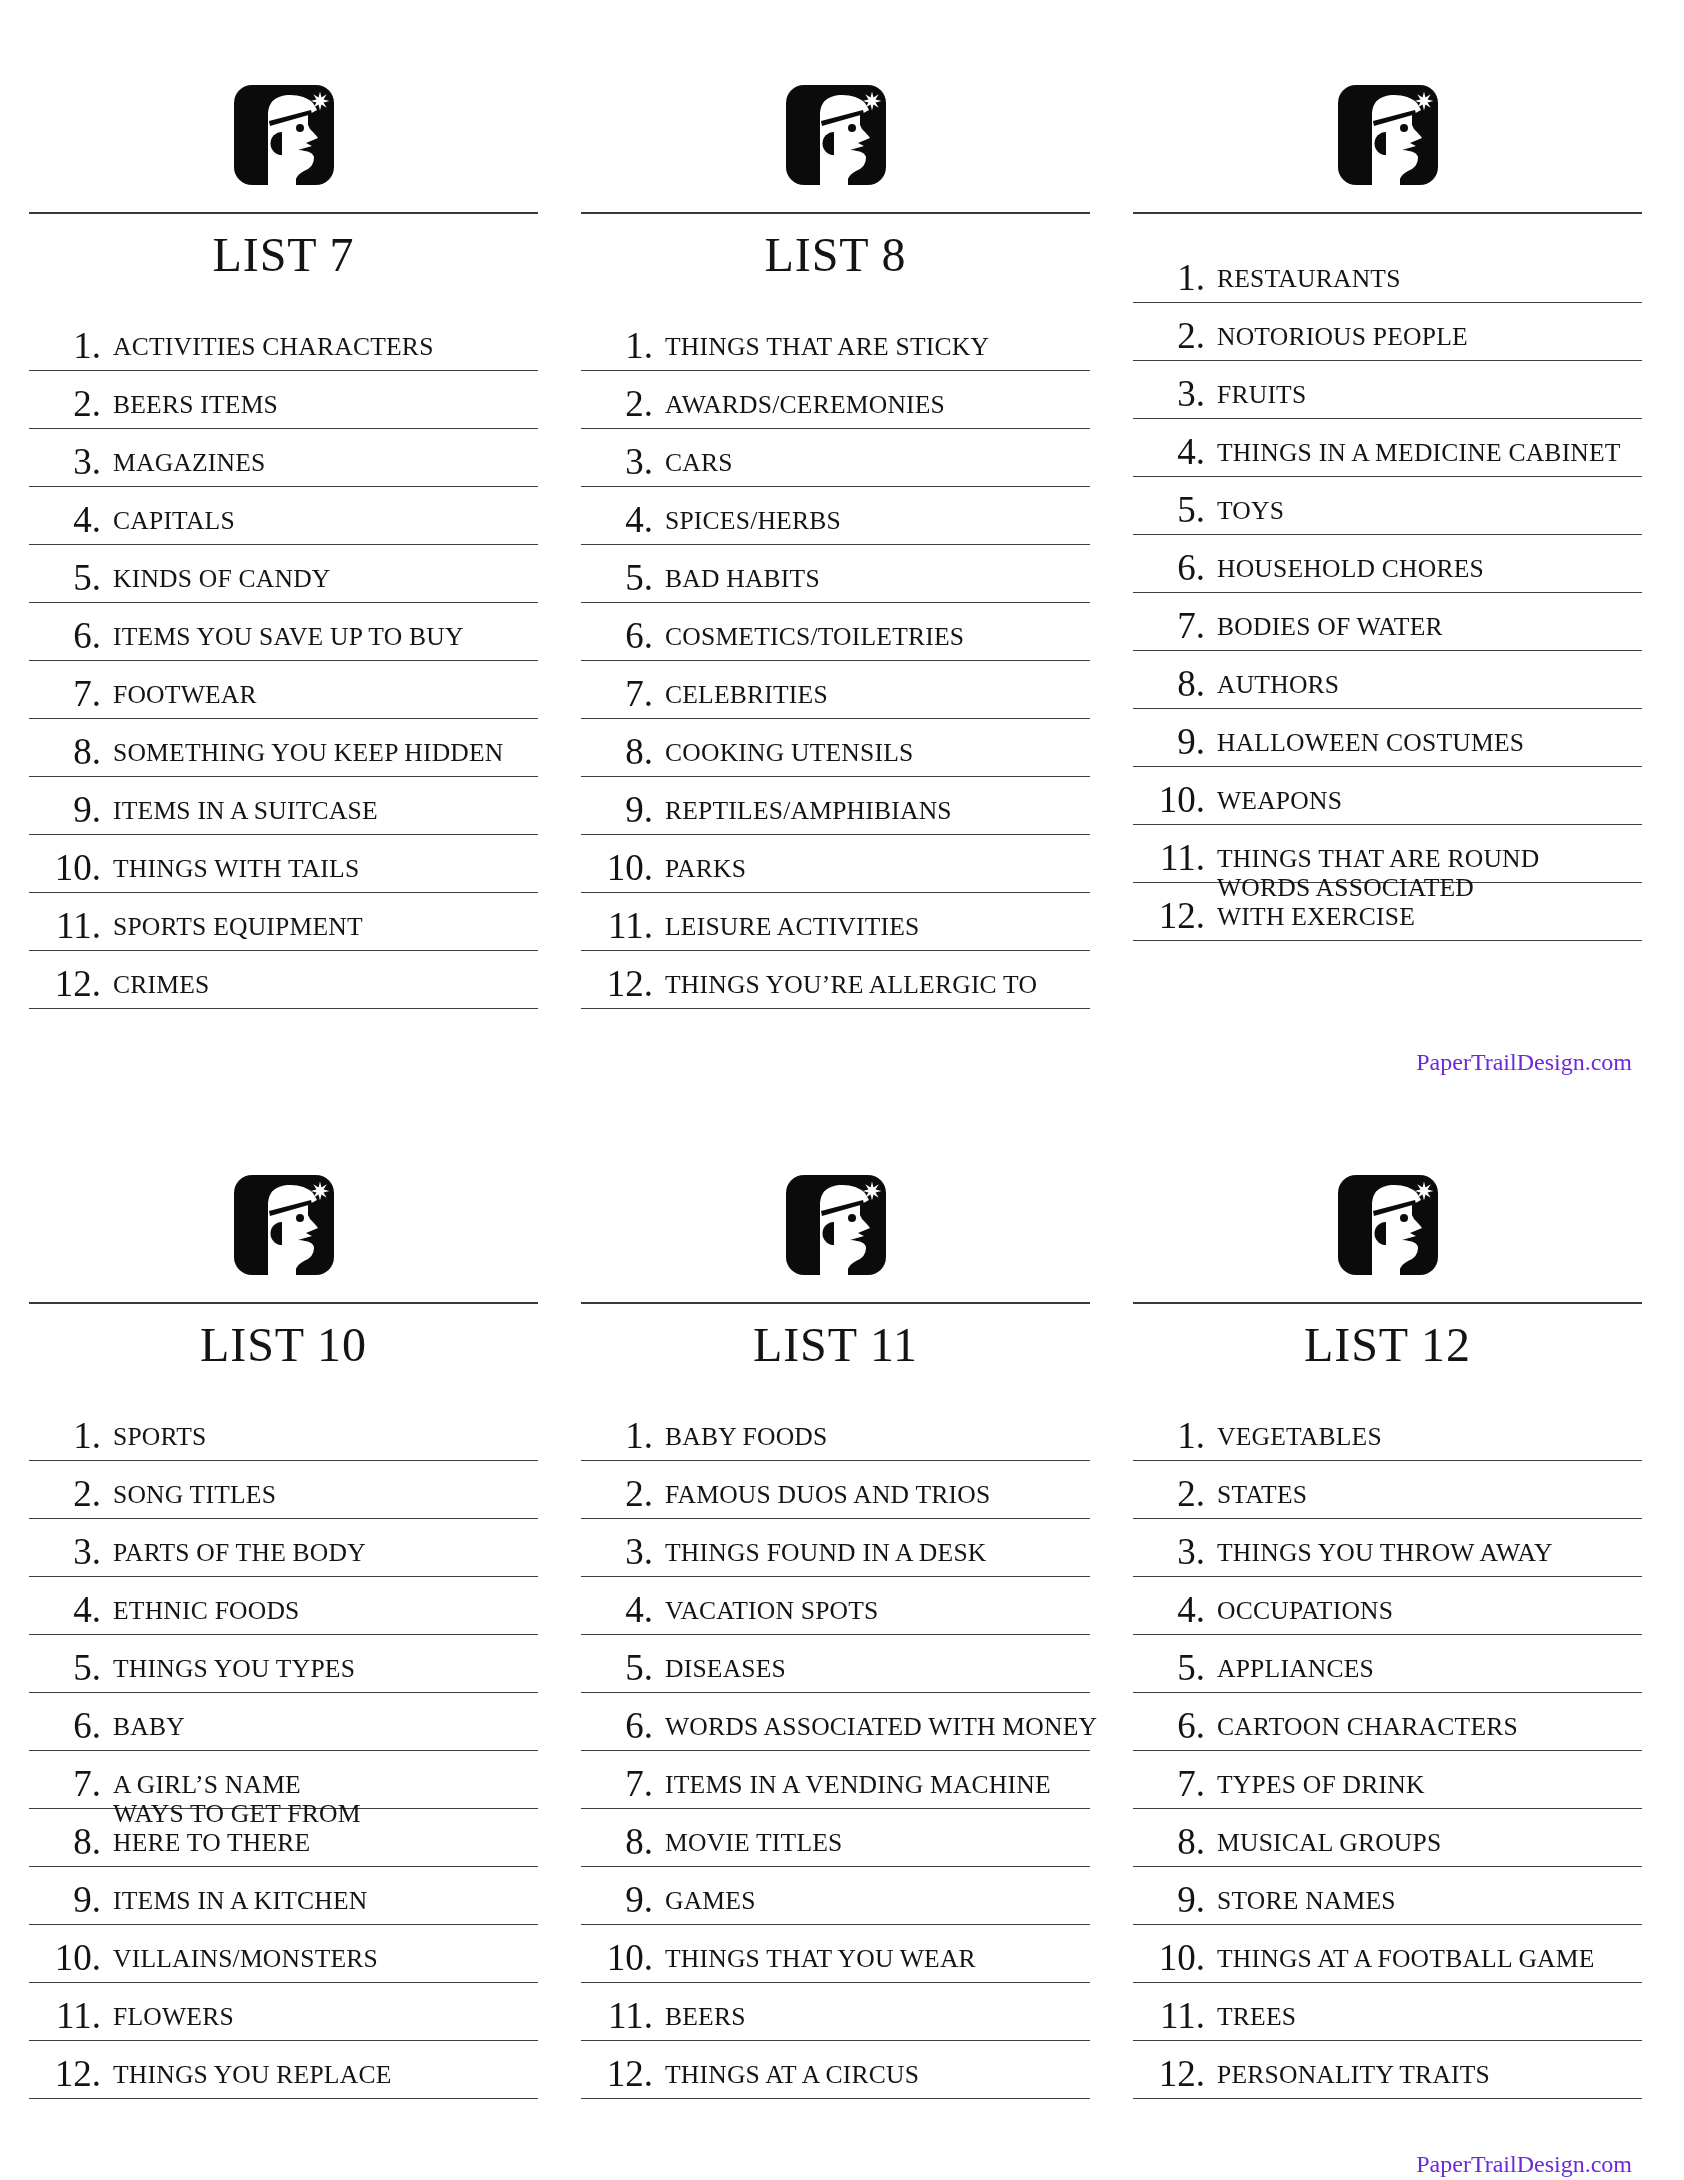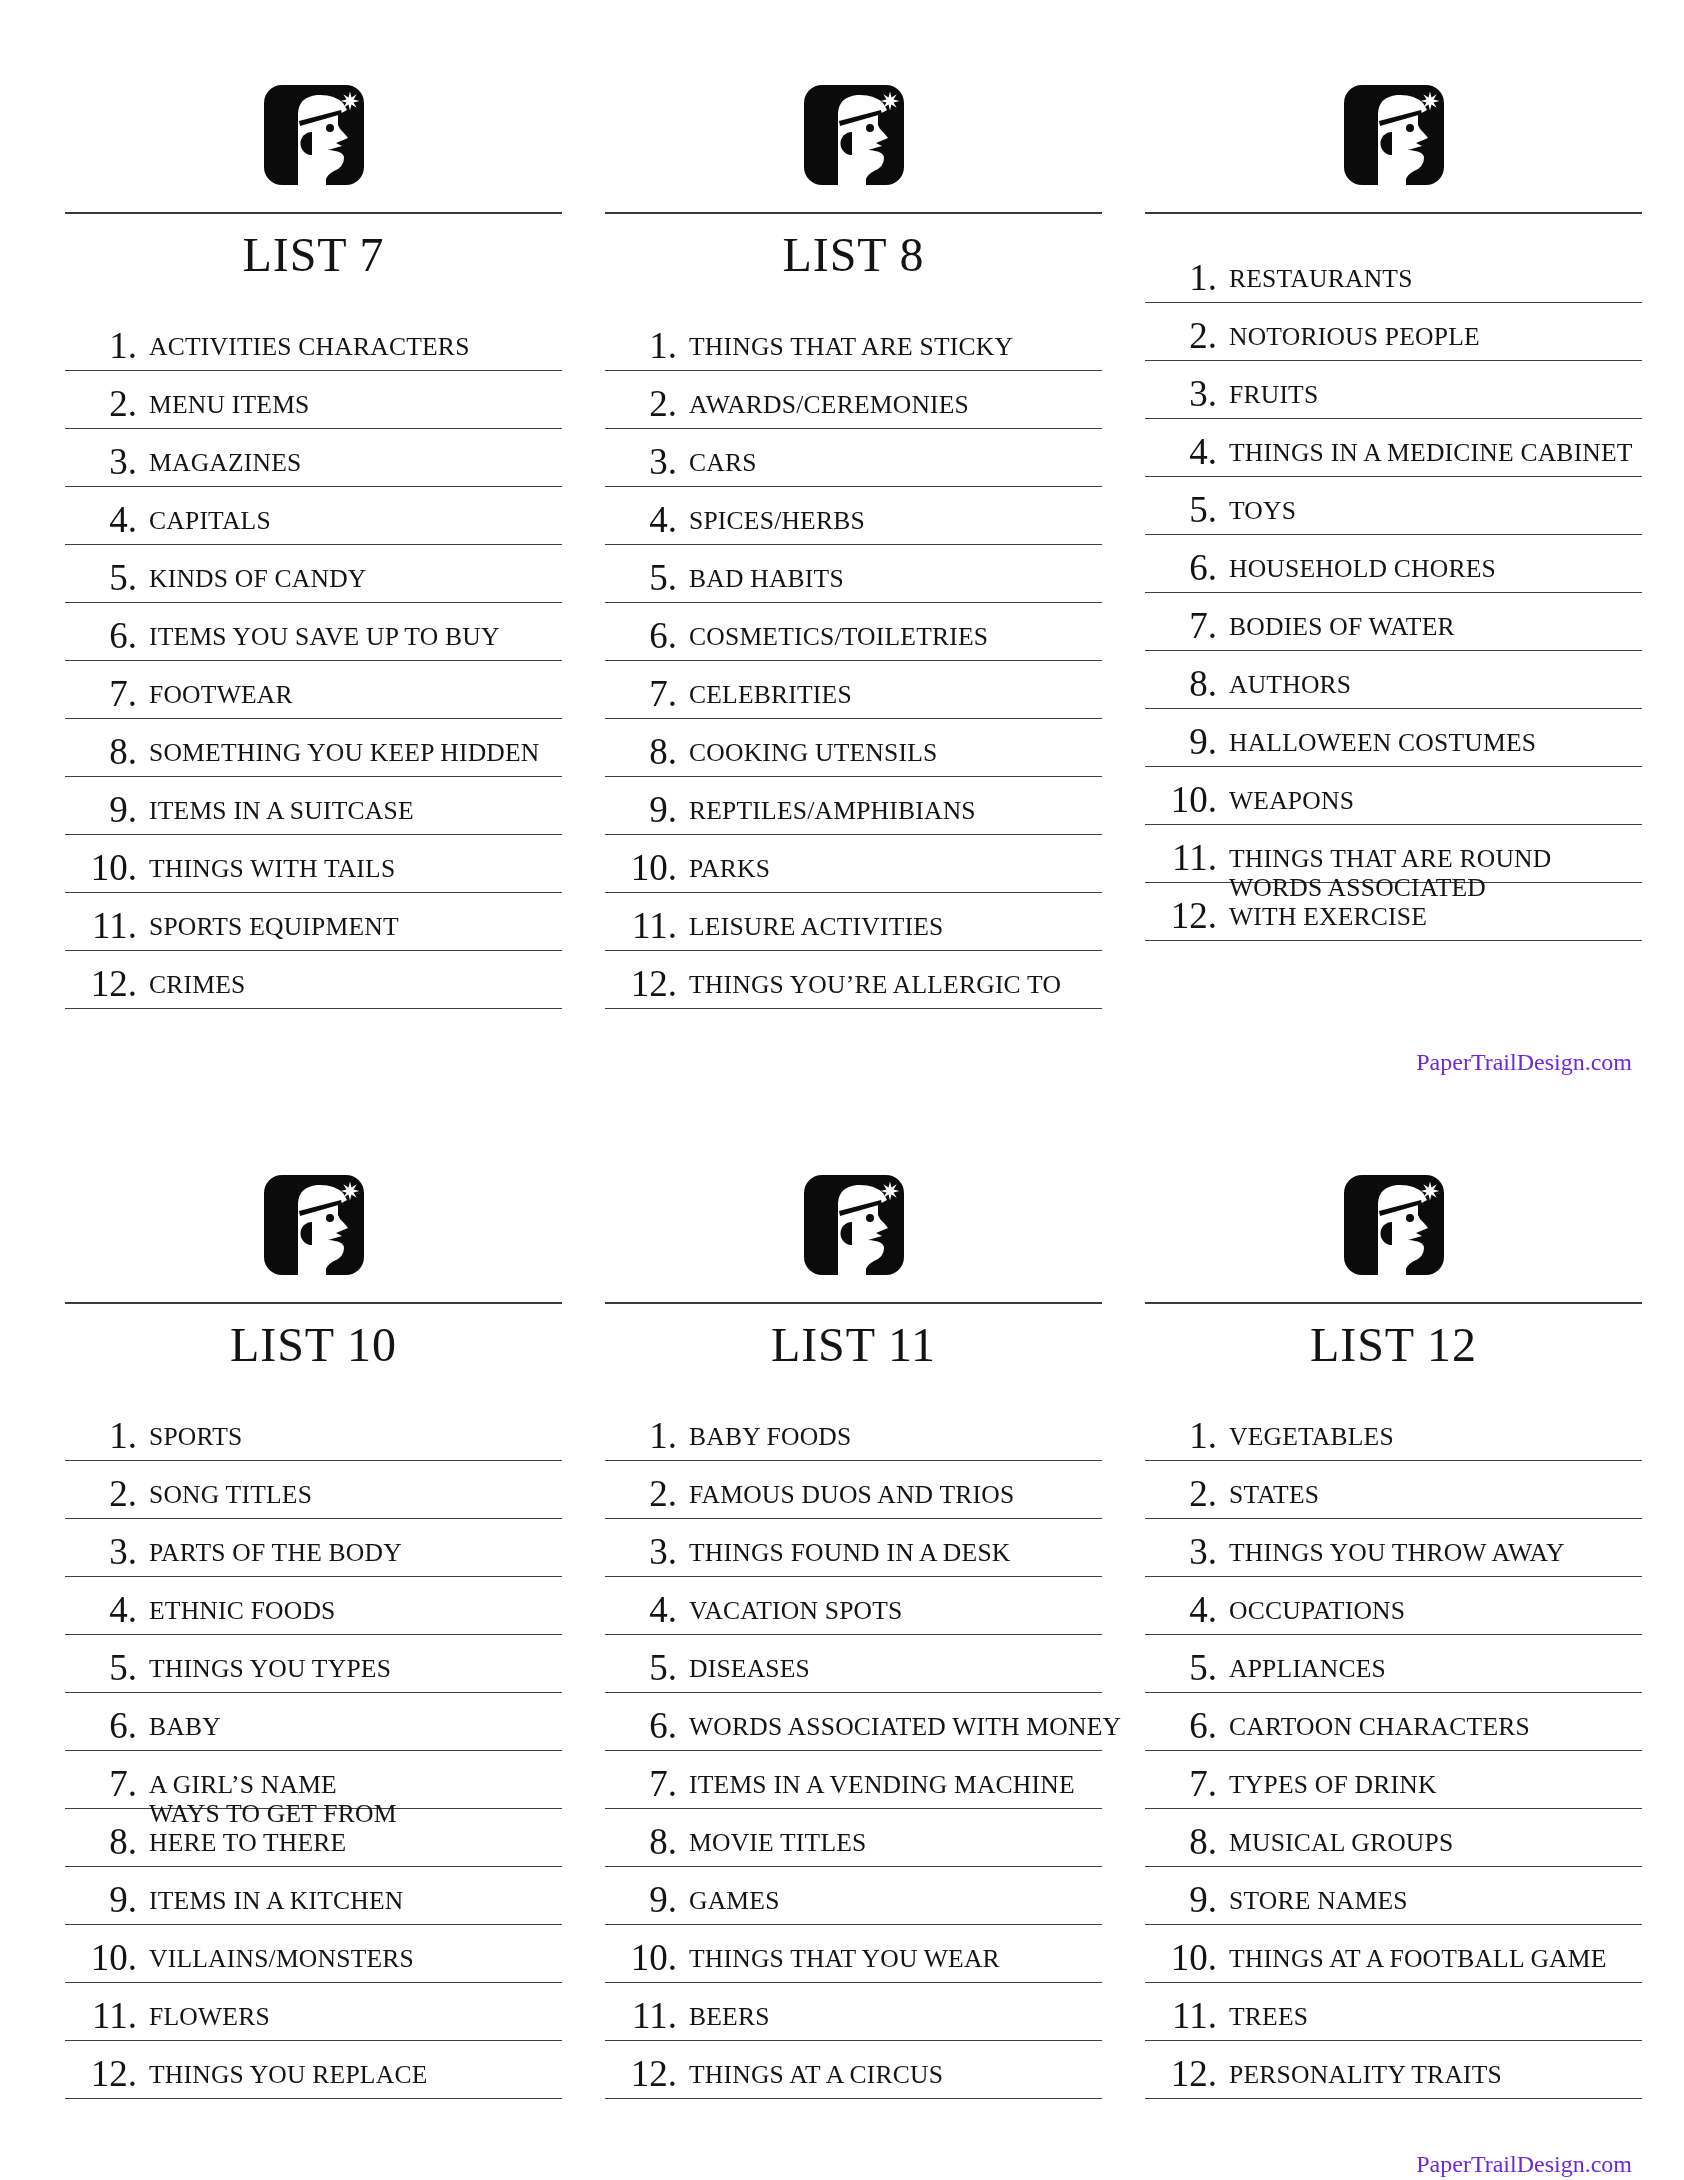--- a/index.html
+++ b/index.html
@@ -11,21 +11,21 @@
     color:#141414;
     overflow:hidden;
   }
   .sheet{position:absolute;left:0;width:100%;height:1090px;}
   .sheet--top{top:0;}
   .sheet--bottom{top:1090px;}
   .lists-row{
     display:grid;
     grid-template-columns:repeat(3,1fr);
     column-gap:43px;
-    padding:85px 43px 0 65px;
+    padding:85px 43px 0 29px;
     box-sizing:border-box;
   }
   .column{display:flex;flex-direction:column;min-width:0;}
   .logo-wrap{display:flex;justify-content:center;}
   .logo-wrap svg{width:100px;height:100px;display:block;}
   .rule{border:none;border-top:2.6px solid #3a3a3a;margin:27px 0 0 0;height:0;}
   .list-title{
     text-align:center;
     font-size:48px;line-height:1.1;
     font-weight:400;
@@ -78,21 +78,21 @@
     </div>
     <hr class="rule">
     <h2 class="list-title">LIST 7</h2>
     <ol class="items">
             <li class="item">
     <span class="num">1.</span>
     <span class="label">ACTIVITIES CHARACTERS</span>
   </li>
             <li class="item">
     <span class="num">2.</span>
-    <span class="label">MENU ITEMS</span>
+    <span class="label">BEERS ITEMS</span>
   </li>
             <li class="item">
     <span class="num">3.</span>
     <span class="label">MAGAZINES</span>
   </li>
             <li class="item">
     <span class="num">4.</span>
     <span class="label">CAPITALS</span>
   </li>
             <li class="item">

